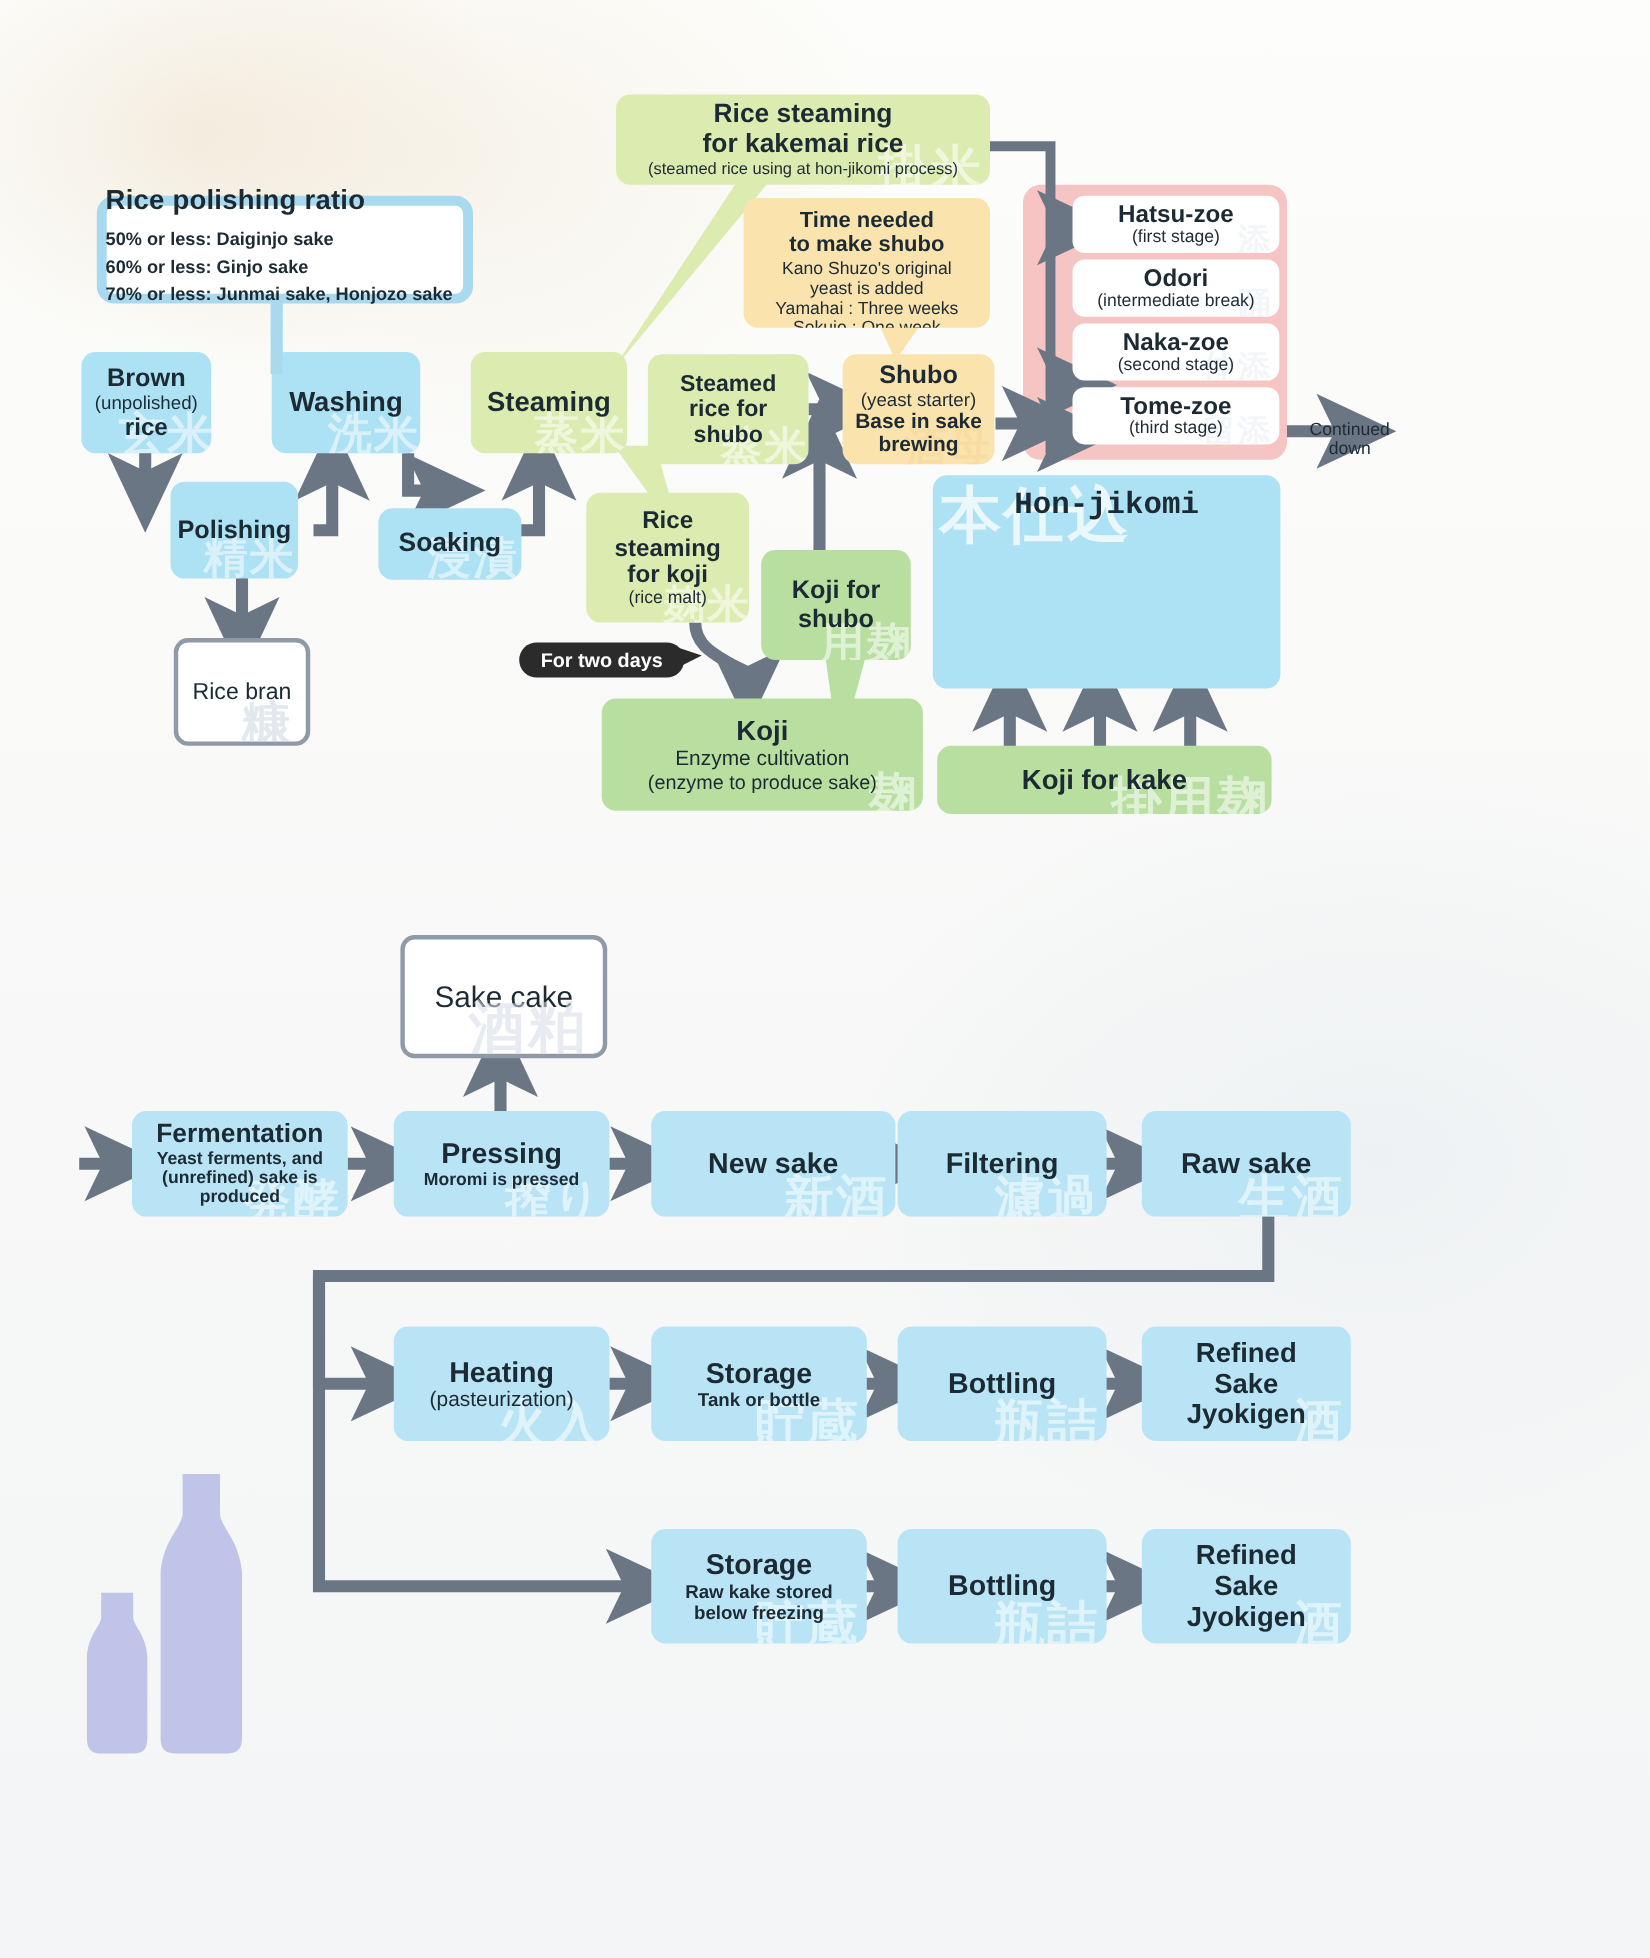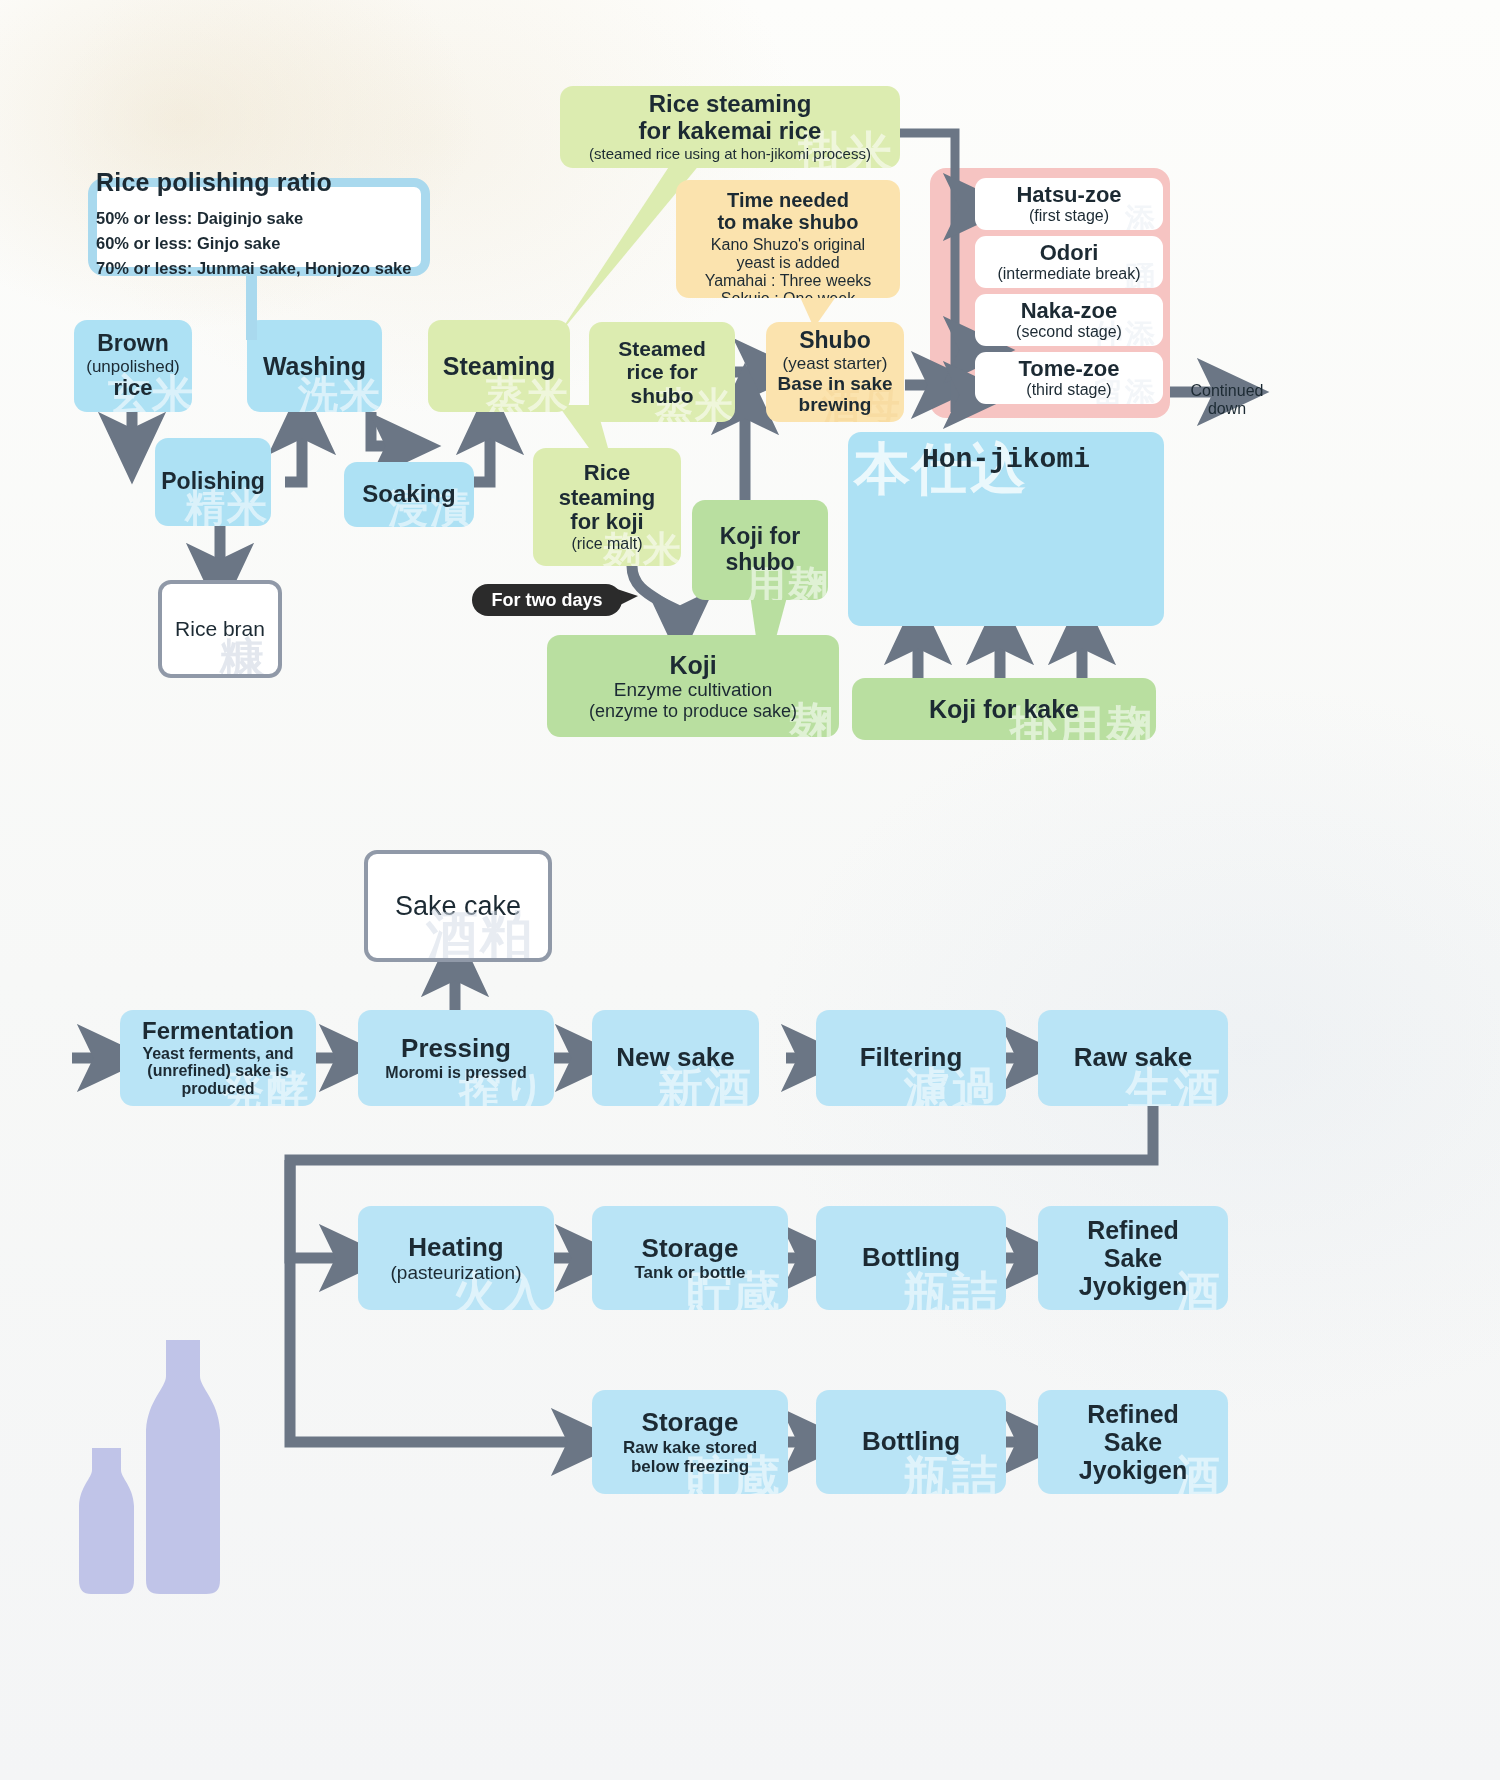--- a/index.html
+++ b/index.html
@@ -315,21 +315,21 @@
   <span class="sub" style="font-size:16px; font-weight:bold;">(unrefined) sake is</span>
   <span class="sub" style="font-size:16px; font-weight:bold;">produced</span>
 </div>
 
 <div class="node blue2" style="left:358px; top:1010px; width:196px; height:96px;">
   <span class="wm wm-blue" style="font-size:42px; right:6px; bottom:-8px;">搾り</span>
   <span class="ttl" style="font-size:26px;">Pressing</span>
   <span class="sub" style="font-size:16px; font-weight:bold;">Moromi is pressed</span>
 </div>
 
-<div class="node blue2" style="left:592px; top:1010px; width:167px; height:96px;">
+<div class="node blue2" style="left:592px; top:1010px; width:222px; height:96px;">
   <span class="wm wm-blue" style="font-size:46px; right:6px; bottom:-10px;">新酒</span>
   <span class="ttl" style="font-size:26px;">New sake</span>
 </div>
 
 <div class="node blue2" style="left:816px; top:1010px; width:190px; height:96px;">
   <span class="wm wm-blue" style="font-size:46px; right:6px; bottom:-10px;">濾過</span>
   <span class="ttl" style="font-size:26px;">Filtering</span>
 </div>
 
 <div class="node blue2" style="left:1038px; top:1010px; width:190px; height:96px;">

